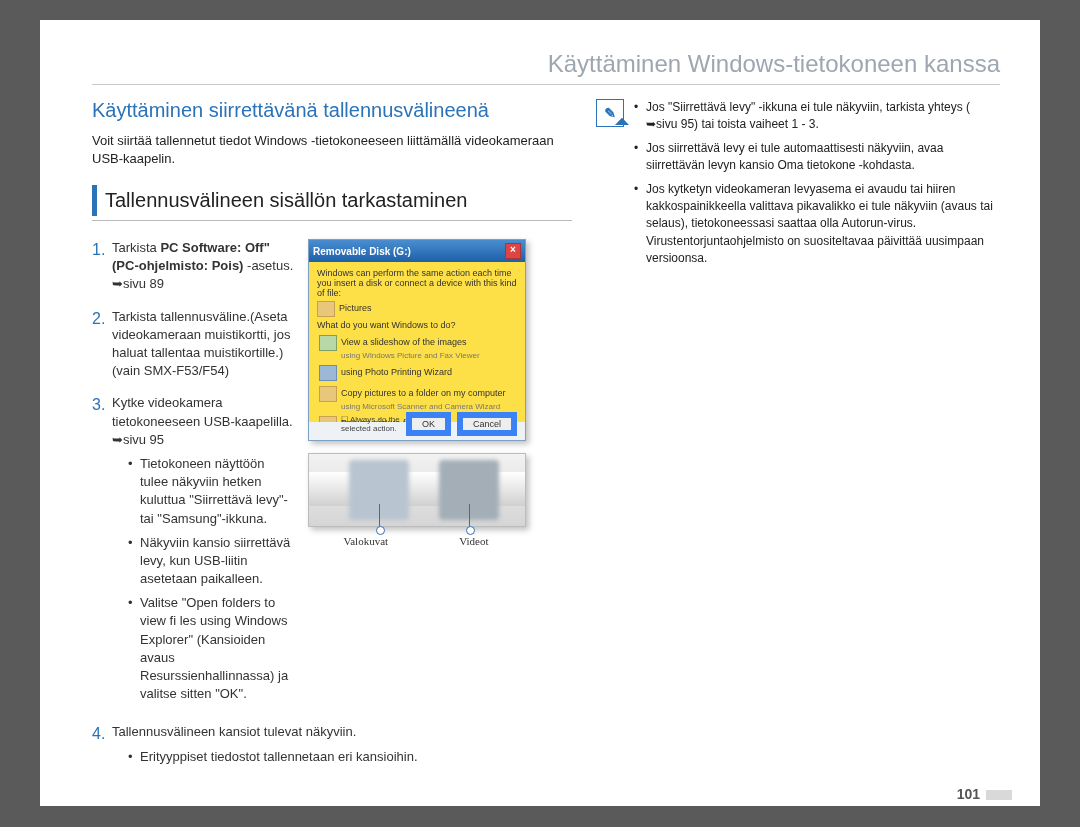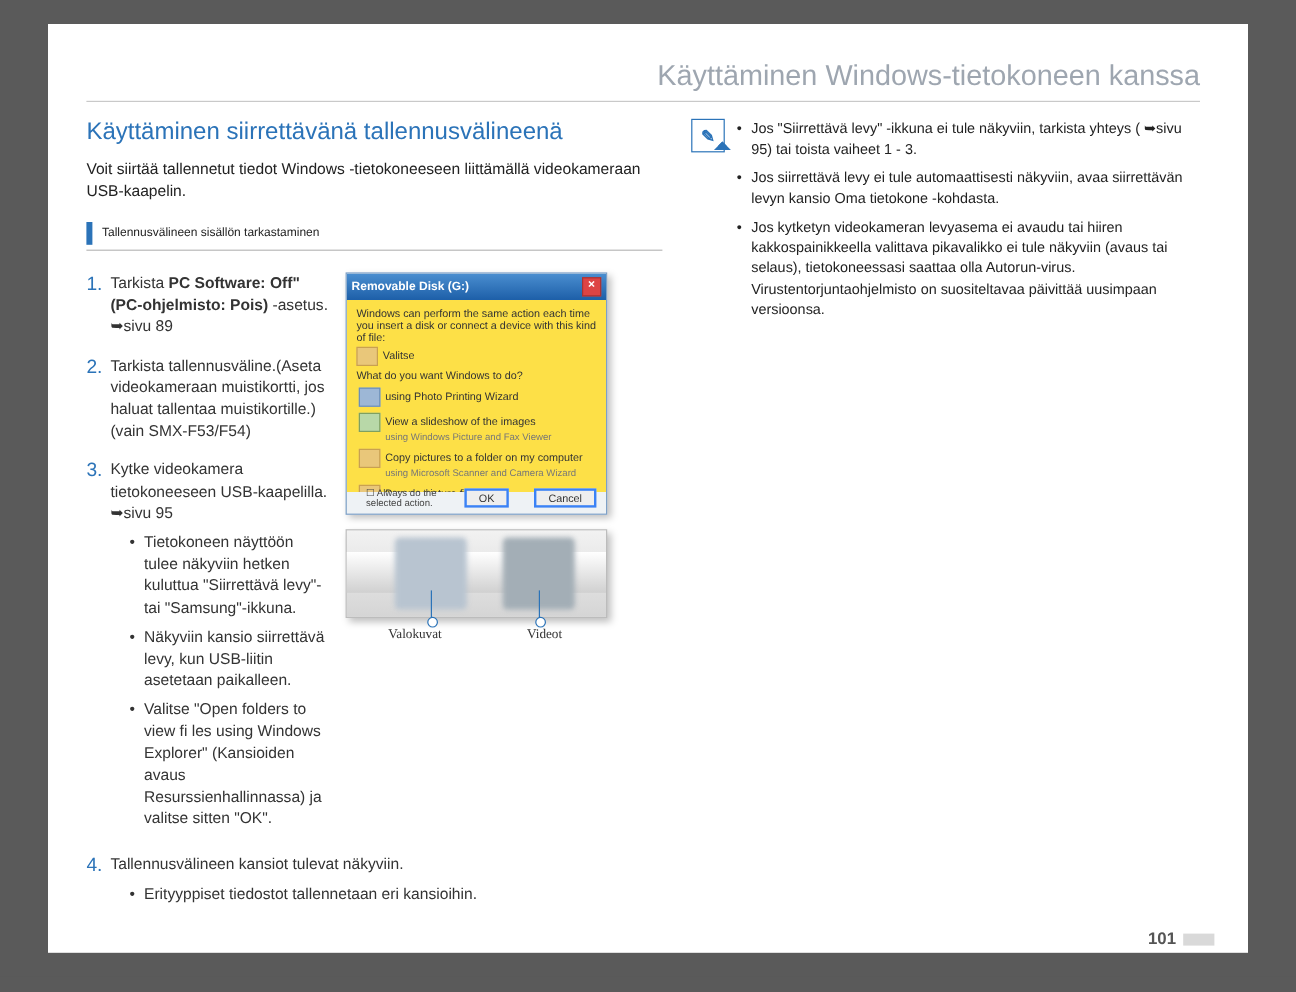--- a/index.html
+++ b/index.html
@@ -7,21 +7,21 @@
     padding: 0;
     background: #5a5a5a;
     font-family: Arial, Helvetica, sans-serif;
     color: #333;
   }
   .page {
     width: 1000px;
     min-height: 760px;
     background: #fff;
     margin: 20px auto;
-    padding: 30px 40px 20px 32px;
+    padding: 30px 40px 20px 52px;
     box-sizing: border-box;
     position: relative;
   }
   .chapter-title {
     text-align: right;
     font-size: 24px;
     color: #9ea6b0;
     font-weight: 400;
     padding-bottom: 6px;
     border-bottom: 1px solid #c9c9c9;
@@ -41,21 +41,21 @@
   }
   .intro-text {
     font-size: 13px;
     color: #222;
     margin: 0 0 18px 0;
     line-height: 1.35;
   }
   .subsect {
     border-left: 5px solid #2b73b8;
     padding: 4px 0 4px 8px;
-    font-size: 10px;
+    font-size: 20px;
     color: #222;
     margin: 0 0 4px 0;
   }
   .subsect-rule {
     border: none;
     border-top: 1px solid #b8b8b8;
     margin: 0 0 18px 0;
   }
   .step-wrap {
     position: relative;
@@ -94,27 +94,27 @@
     font-size:10px;
   }
   .dialog-body { padding: 6px 8px 4px 8px; background:#fde047; height: 150px; overflow:hidden;}
   .dlg-line { margin-bottom:3px; color:#333;}
   .dlg-icon { display:inline-block; width:16px; height:14px; background:#e9c77a; border:1px solid #c9a050; margin-right:4px; vertical-align:middle;}
   .dlg-icon.blue { background:#9db7d6; border-color:#6c8fb8;}
   .dlg-icon.green { background:#b8d8a8; border-color:#7fa060;}
   .dlg-item { padding:2px 0 2px 2px; margin-bottom:1px;}
   .dlg-item .sub { color:#777; font-size:8px; display:block; margin-left:22px;}
   .dlg-footer {
-    position:absolute; bottom:4px; left:0; right:0;
-    display:flex; justify-content:flex-end; gap:21px; padding:0 8px;
+    position:absolute; bottom:4px; left:16px; right:0;
+    display:flex; justify-content:flex-end; gap:6px; padding:0 8px;
     align-items:center;
   }
   .dlg-check { font-size:8px; color:#444; margin-right:auto; margin-left:8px;}
   .dlg-btn {
-    border:2px solid #3b82f6; background:#eee; padding:1px 10px; font-size:9px;
+    border:6px solid #3b82f6; background:#eee; padding:1px 10px; font-size:9px;
   }
   .bar-fig {
     width: 216px; height: 72px;
     margin-top: 8px;
     background: linear-gradient(#f2f2f2,#d5d5d5);
     border: 1px solid #bcbcbc;
     position: relative;
     box-shadow: 3px 3px 6px rgba(0,0,0,.25);
   }
   .bar-fig .band {
@@ -183,24 +183,24 @@
 
         <div class="figure-stack">
 
           <div class="dialog-box">
             <div class="dialog-title">
               <span>Removable Disk (G:)</span>
               <span class="close-btn">×</span>
             </div>
             <div class="dialog-body">
               <div class="dlg-line">Windows can perform the same action each time you insert a disk or connect a device with this kind of file:</div>
-              <div class="dlg-line"><span class="dlg-icon"></span><span>Valitse</span></div>
+              <div class="dlg-line"><span class="dlg-icon"></span><span>Pictures</span></div>
               <div class="dlg-line">What do you want Windows to do?</div>
+              <div class="dlg-item"><span class="dlg-icon green"></span><span>View a slideshow of the images</span><span class="sub">using Windows Picture and Fax Viewer</span></div>
               <div class="dlg-item"><span class="dlg-icon blue"></span><span>using Photo Printing Wizard</span></div>
-              <div class="dlg-item"><span class="dlg-icon green"></span><span>View a slideshow of the images</span><span class="sub">using Windows Picture and Fax Viewer</span></div>
               <div class="dlg-item"><span class="dlg-icon"></span><span>Copy pictures to a folder on my computer</span><span class="sub">using Microsoft Scanner and Camera Wizard</span></div>
               <div class="dlg-item"><span class="dlg-icon"></span><span>Browse picture files</span></div>
 
             </div>
             <div class="dlg-footer">
               <span class="dlg-check">☐ <span>Always do the selected action.</span></span>
               <span class="dlg-btn">OK</span>
               <span class="dlg-btn">Cancel</span>
             </div>
           </div>

